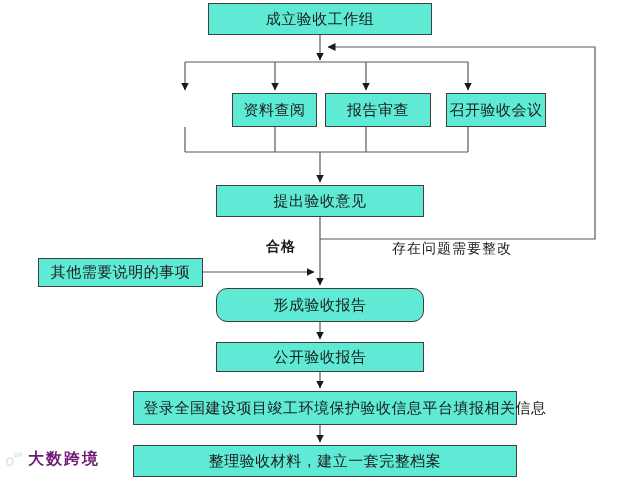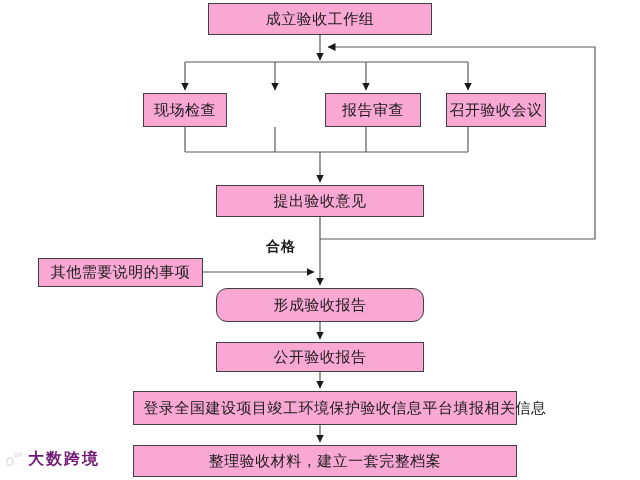--- a/index.html
+++ b/index.html
@@ -8,36 +8,36 @@
     width:640px;height:480px;
     background:#ffffff;
     font-family:"Liberation Sans","DejaVu Sans",sans-serif;
     overflow:hidden;
   }
   #edges{position:absolute;left:0;top:0;width:640px;height:480px;}
   .node{
     position:absolute;
     box-sizing:border-box;
     border:1px solid #404040;
-    background:#f9a8d4;
+    background:#5eead4;
     display:flex;
     align-items:center;
     justify-content:center;
     text-align:center;
     font-size:15px;
     color:#1a1a1a;
     letter-spacing:0.5px;
     line-height:1.1;
     white-space:nowrap;
   }
   
   #n-start        {left:208px; top:3px;   width:224px; height:32px;}
   #n-site         {left:143px; top:93px;  width:84px;  height:34px;}
   #n-docs         {left:232px; top:93px;  width:85px;  height:34px;}
-  #n-report       {left:325px; top:93px;  width:96px;  height:34px;}
+  #n-report       {left:325px; top:93px;  width:106px;  height:34px;}
   #n-meeting      {left:418px; top:93px;  width:100px; height:34px;margin-left:28px;}
   #n-opinion      {left:216px; top:185px; width:208px; height:32px;}
   #n-other        {left:38px;  top:258px; width:165px; height:29px;}
   #n-form         {left:216px; top:288px; width:208px; height:34px;border-radius:11px;}
   #n-publish      {left:216px; top:342px; width:208px; height:30px;}
   #n-platform     {left:133px; top:391px; width:384px; height:34px;padding-left:40px;}
   #n-archive      {left:133px; top:445px; width:384px; height:32px;}
   .edge-label{
     position:absolute;
     font-size:14px;
@@ -113,31 +113,32 @@
     <g>
       <line x1="320" y1="372" x2="320" y2="388" marker-end="url(#arr)"></line>
     </g>
 
     <g>
       <line x1="320" y1="425" x2="320" y2="442" marker-end="url(#arr)"></line>
     </g>
   </svg>
 
   <div class="node" id="n-start">成立验收工作组</div>
-  <div class="node" id="n-site">现场检查</div>
+  <div class="node" id="n-docs">资料查阅</div>
   <div class="node" id="n-report">报告审查</div>
   <div class="node" id="n-meeting">召开验收会议</div>
   <div class="node" id="n-opinion">提出验收意见</div>
   <div class="node" id="n-other">其他需要说明的事项</div>
   <div class="node" id="n-form">形成验收报告</div>
   <div class="node" id="n-publish">公开验收报告</div>
   <div class="node" id="n-platform">登录全国建设项目竣工环境保护验收信息平台填报相关信息</div>
   <div class="node" id="n-archive">整理验收材料，建立一套完整档案</div>
 
   <span class="edge-label" id="lbl-qualified">合格</span>
+  <span class="edge-label" id="lbl-rectify">存在问题需要整改</span>
 
   <div id="watermark">
     <span>
       <svg width="20" height="18" viewBox="0 0 20 18">
         <path d="M3,14 C1,12 1,8 4,7 C6,6 8,8 8,10 C8,13 6,15 3,14 Z" fill="none" stroke="#e2e2e2" stroke-width="1.6"></path>
         <circle cx="11" cy="4" r="1.6" fill="none" stroke="#e2e2e2" stroke-width="1.2"></circle>
         <circle cx="15.5" cy="3.5" r="1.6" fill="none" stroke="#e2e2e2" stroke-width="1.2"></circle>
       </svg>
     </span>
     <span>大数跨境</span>

